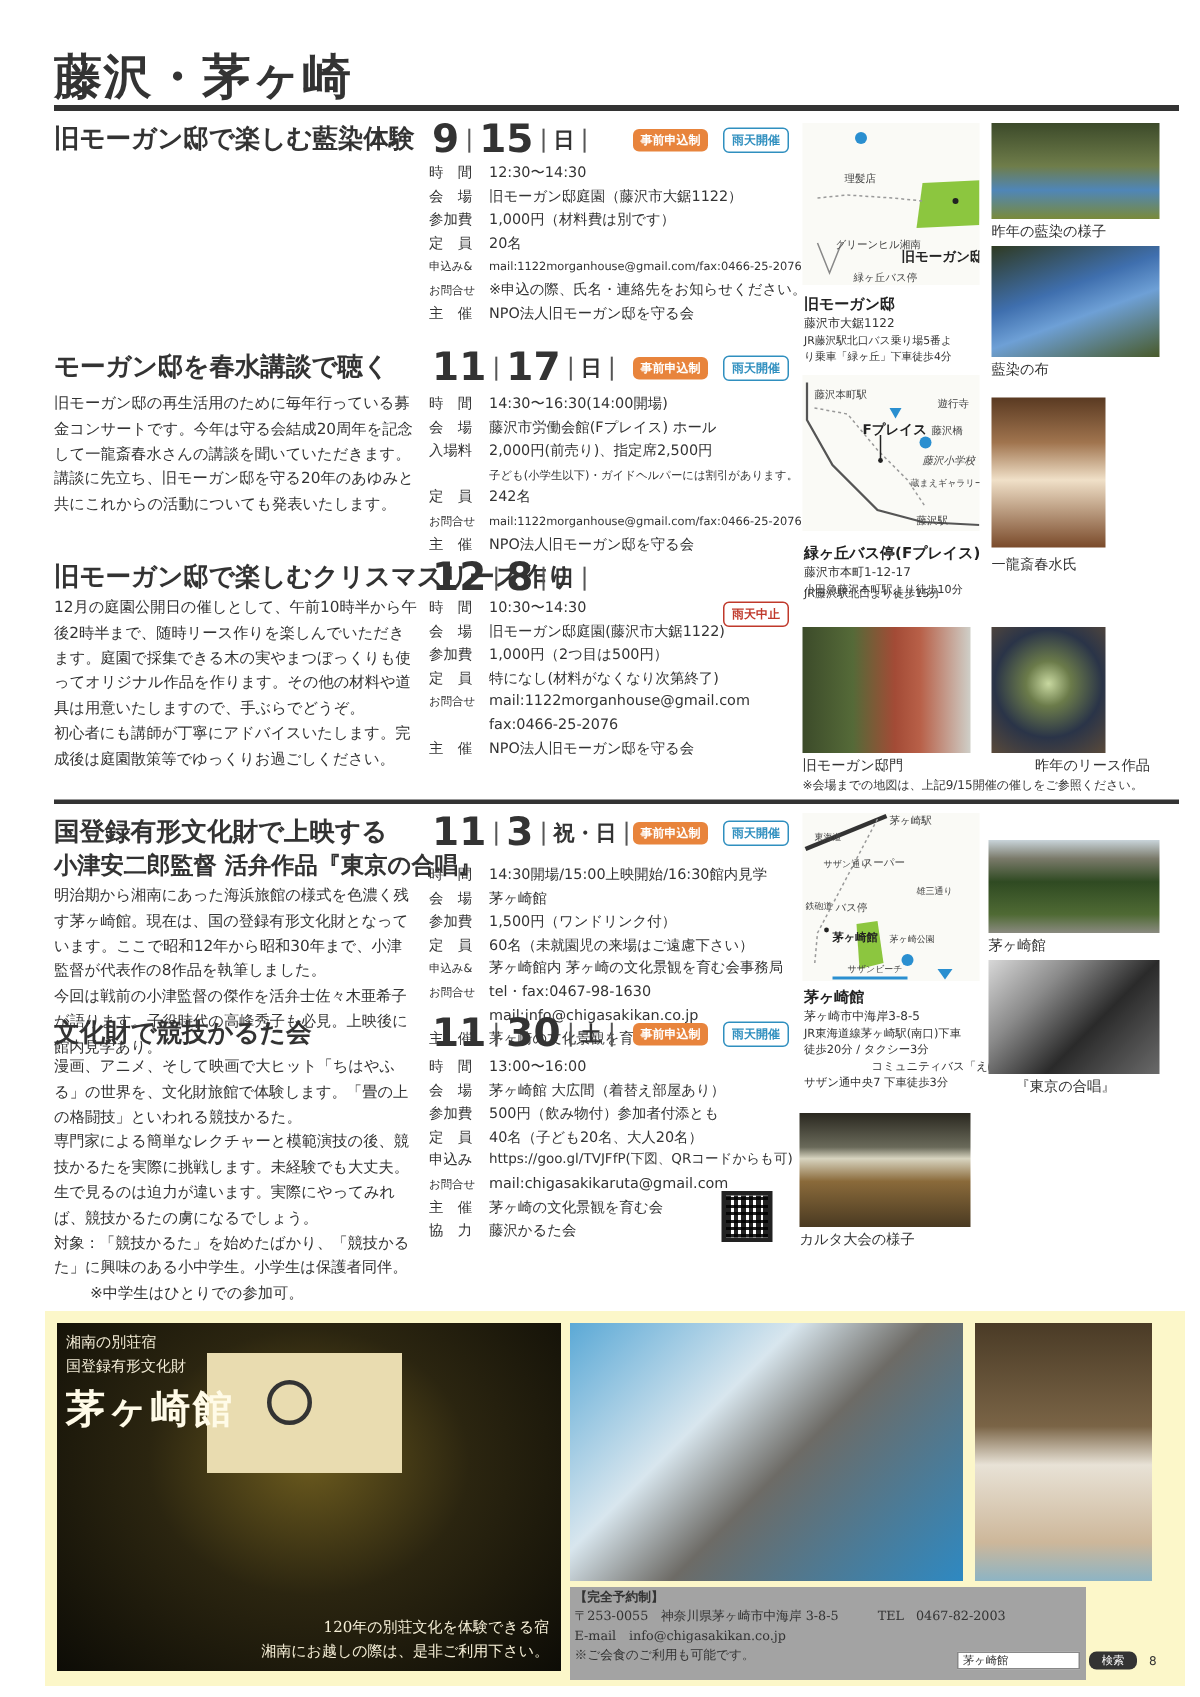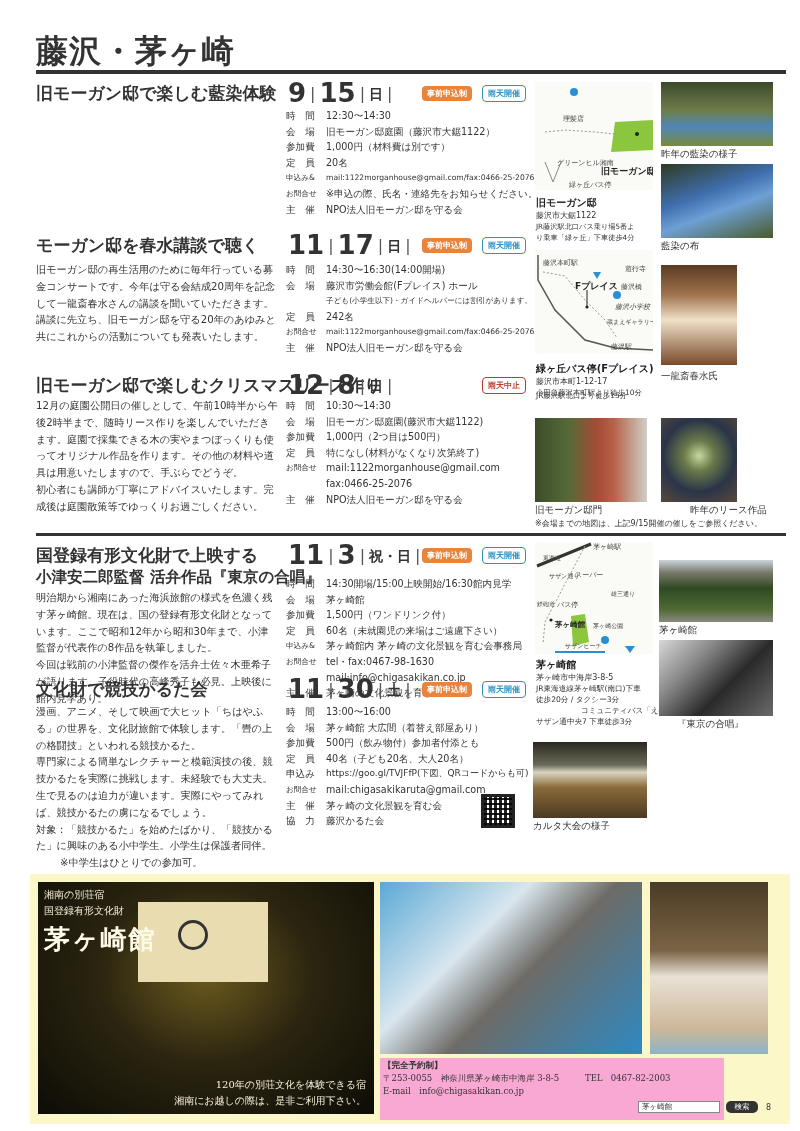--- a/index.html
+++ b/index.html
@@ -12,21 +12,21 @@
   .event { position: absolute; left: 36px; width: 490px; }
   .event-title { font-size: 17px; font-weight: bold; color: #333; line-height: 22px; white-space: nowrap; }
   .desc { position: absolute; left: 0; width: 242px; font-size: 10.2px; line-height: 16.8px; color: #333; }
   .desc p { white-space: normal; }
   .date { position: absolute; left: 252px; font-size: 26px; font-weight: bold; color: #333; white-space: nowrap; }
   .date .sep { font-size: 16px; font-weight: normal; margin: 0 4px; position: relative; top: -3px; color: #555; }
   .date .dow { font-size: 14px; font-weight: bold; position: relative; top: -3px; }
   .badge { position: absolute; font-size: 8px; font-weight: bold; padding: 2px 5px; border-radius: 4px; white-space: nowrap; }
   .badge.apply { background: #e8843c; color: #fff; }
   .badge.rain { border: 1.3px solid #2f8fbf; color: #2f8fbf; background: #fff; }
-  .badge.cancel { border: 1.3px solid #c0392b; color: #c0392b; background: #fff; }
+  .badge.cancel { border: 1.3px solid #c0392b; color: #c0392b; background: #fff; margin-top: 24px; }
 
   .details { position: absolute; left: 250px; width: 250px; font-size: 9.6px; line-height: 15.6px; color: #333; }
   .drow { display: flex; white-space: nowrap; }
   .dlabel { width: 40px; flex: none; letter-spacing: 0; }
   .dlabel.sm { font-size: 7.6px; }
   .dval { flex: 1; }
   .dval.sm { font-size: 7.6px; }
 
   .section-rule { position: absolute; left: 36px; width: 750px; height: 3px; background: #333; }
   .map { position: absolute; background: #fafaf6; border: none; overflow: hidden; }
@@ -45,21 +45,21 @@
 
   .ad { position: absolute; left: 30px; top: 874px; width: 760px; height: 250px; background: #fcf7c9; }
   .ad-photo-main { position: absolute; left: 8px; top: 8px; width: 336px; height: 232px; background: radial-gradient(ellipse at 50% 40%, #6b5a1e 0%, #2b2510 45%, #0d0c06 100%); overflow: hidden; }
   .noren { position: absolute; left: 100px; top: 20px; width: 130px; height: 80px; background: #e9dcb0; }
   .noren-mon { position: absolute; left: 140px; top: 38px; width: 30px; height: 30px; border: 3px solid #333; border-radius: 50%; }
   .ad-sub { position: absolute; left: 6px; font-size: 10px; color: #f3ecd6; font-family: "DejaVu Serif", serif; white-space: nowrap; }
   .ad-name { position: absolute; left: 6px; top: 40px; font-size: 26px; font-weight: bold; color: #fffbe8; font-family: "DejaVu Serif", serif; white-space: nowrap; letter-spacing: 2px; }
   .ad-tag { position: absolute; right: 8px; font-size: 10px; color: #f7f0d8; font-family: "DejaVu Serif", serif; white-space: nowrap; }
   .ad-photo-food { position: absolute; left: 350px; top: 8px; width: 262px; height: 172px; background: linear-gradient(135deg, #5ba9d6 0%, #d8e6ee 35%, #6d6b66 55%, #2e89c2 100%); }
   .ad-photo-bath { position: absolute; left: 620px; top: 8px; width: 118px; height: 172px; background: linear-gradient(180deg, #4a3b26 0%, #7a6446 40%, #e8e2d6 55%, #cdb79a 85%, #8db4c4 100%); }
-  .ad-info { position: absolute; left: 350px; top: 184px; width: 344px; background: #f9a8d4; font-family: "DejaVu Serif", serif; font-size: 8.5px; line-height: 13px; color: #333; padding: 1px 3px; height: 62px; }
+  .ad-info { position: absolute; left: 350px; top: 184px; width: 344px; background: #a3a3a3; font-family: "DejaVu Serif", serif; font-size: 8.5px; line-height: 13px; color: #333; padding: 1px 3px; height: 62px; }
   .ad-search-input { position: absolute; left: 258px; top: 43px; width: 82px; height: 12px; border: 1px solid #888; font-size: 7.5px; line-height: 10px; padding-left: 3px; background: #fff; font-family: "DejaVu Sans", sans-serif; }
   .ad-search-btn { position: absolute; left: 346px; top: 43px; width: 32px; height: 12px; border-radius: 5px; background: #333; color: #fff; font-size: 7.5px; line-height: 12px; text-align: center; font-family: "DejaVu Sans", sans-serif; }
   .page-num { position: absolute; left: 386px; top: 43px; font-size: 8px; font-family: "DejaVu Sans", sans-serif; }
 </style>
 </head>
 <body>
 
 <div class="page-title">藤沢・茅ヶ崎</div>
 <div class="title-rule"></div>
 
@@ -113,20 +113,24 @@
     <p>旧モーガン邸の再生活用のために毎年行っている募金コンサートです。今年は守る会結成20周年を記念して一龍斎春水さんの講談を聞いていただきます。講談に先立ち、旧モーガン邸を守る20年のあゆみと共にこれからの活動についても発表いたします。</p>
   </div>
   <div class="details" style="top:28px;">
     <div class="drow">
         <span class="dlabel">時　間</span>
         <span class="dval">14:30〜16:30(14:00開場)</span>
       </div>
     <div class="drow">
         <span class="dlabel">会　場</span>
         <span class="dval">藤沢市労働会館(Fプレイス) ホール</span>
+      </div>
+    <div class="drow">
+        <span class="dlabel">入場料</span>
+        <span class="dval">2,000円(前売り)、指定席2,500円</span>
       </div>
     <div class="drow">
         <span class="dlabel"></span>
         <span class="dval sm">子ども(小学生以下)・ガイドヘルパーには割引があります。</span>
       </div>
     <div class="drow">
         <span class="dlabel">定　員</span>
         <span class="dval">242名</span>
       </div>
     <div class="drow">
@@ -381,17 +385,18 @@
     <div class="ad-name">茅ヶ崎館</div>
     <div class="ad-tag" style="top:196px;">120年の別荘文化を体験できる宿</div>
     <div class="ad-tag" style="top:212px;">湘南にお越しの際は、是非ご利用下さい。</div>
   </div>
   <div class="ad-photo-food"></div>
   <div class="ad-photo-bath"></div>
   <div class="ad-info">
     <div style="font-weight:bold;">【完全予約制】</div>
     <div style="white-space:nowrap;"><span>〒253-0055　神奈川県茅ヶ崎市中海岸 3-8-5</span><span style="margin-left:26px;">TEL</span><span style="margin-left:8px;">0467-82-2003</span></div>
     <div>E-mail　info@chigasakikan.co.jp</div>
+    <div>※ご会食のご利用も可能です。</div>
     <div class="ad-search-input">茅ヶ崎館</div>
     <div class="ad-search-btn">検索</div>
     <div class="page-num">8</div>
   </div>
 </div>
 
 </body></html>

